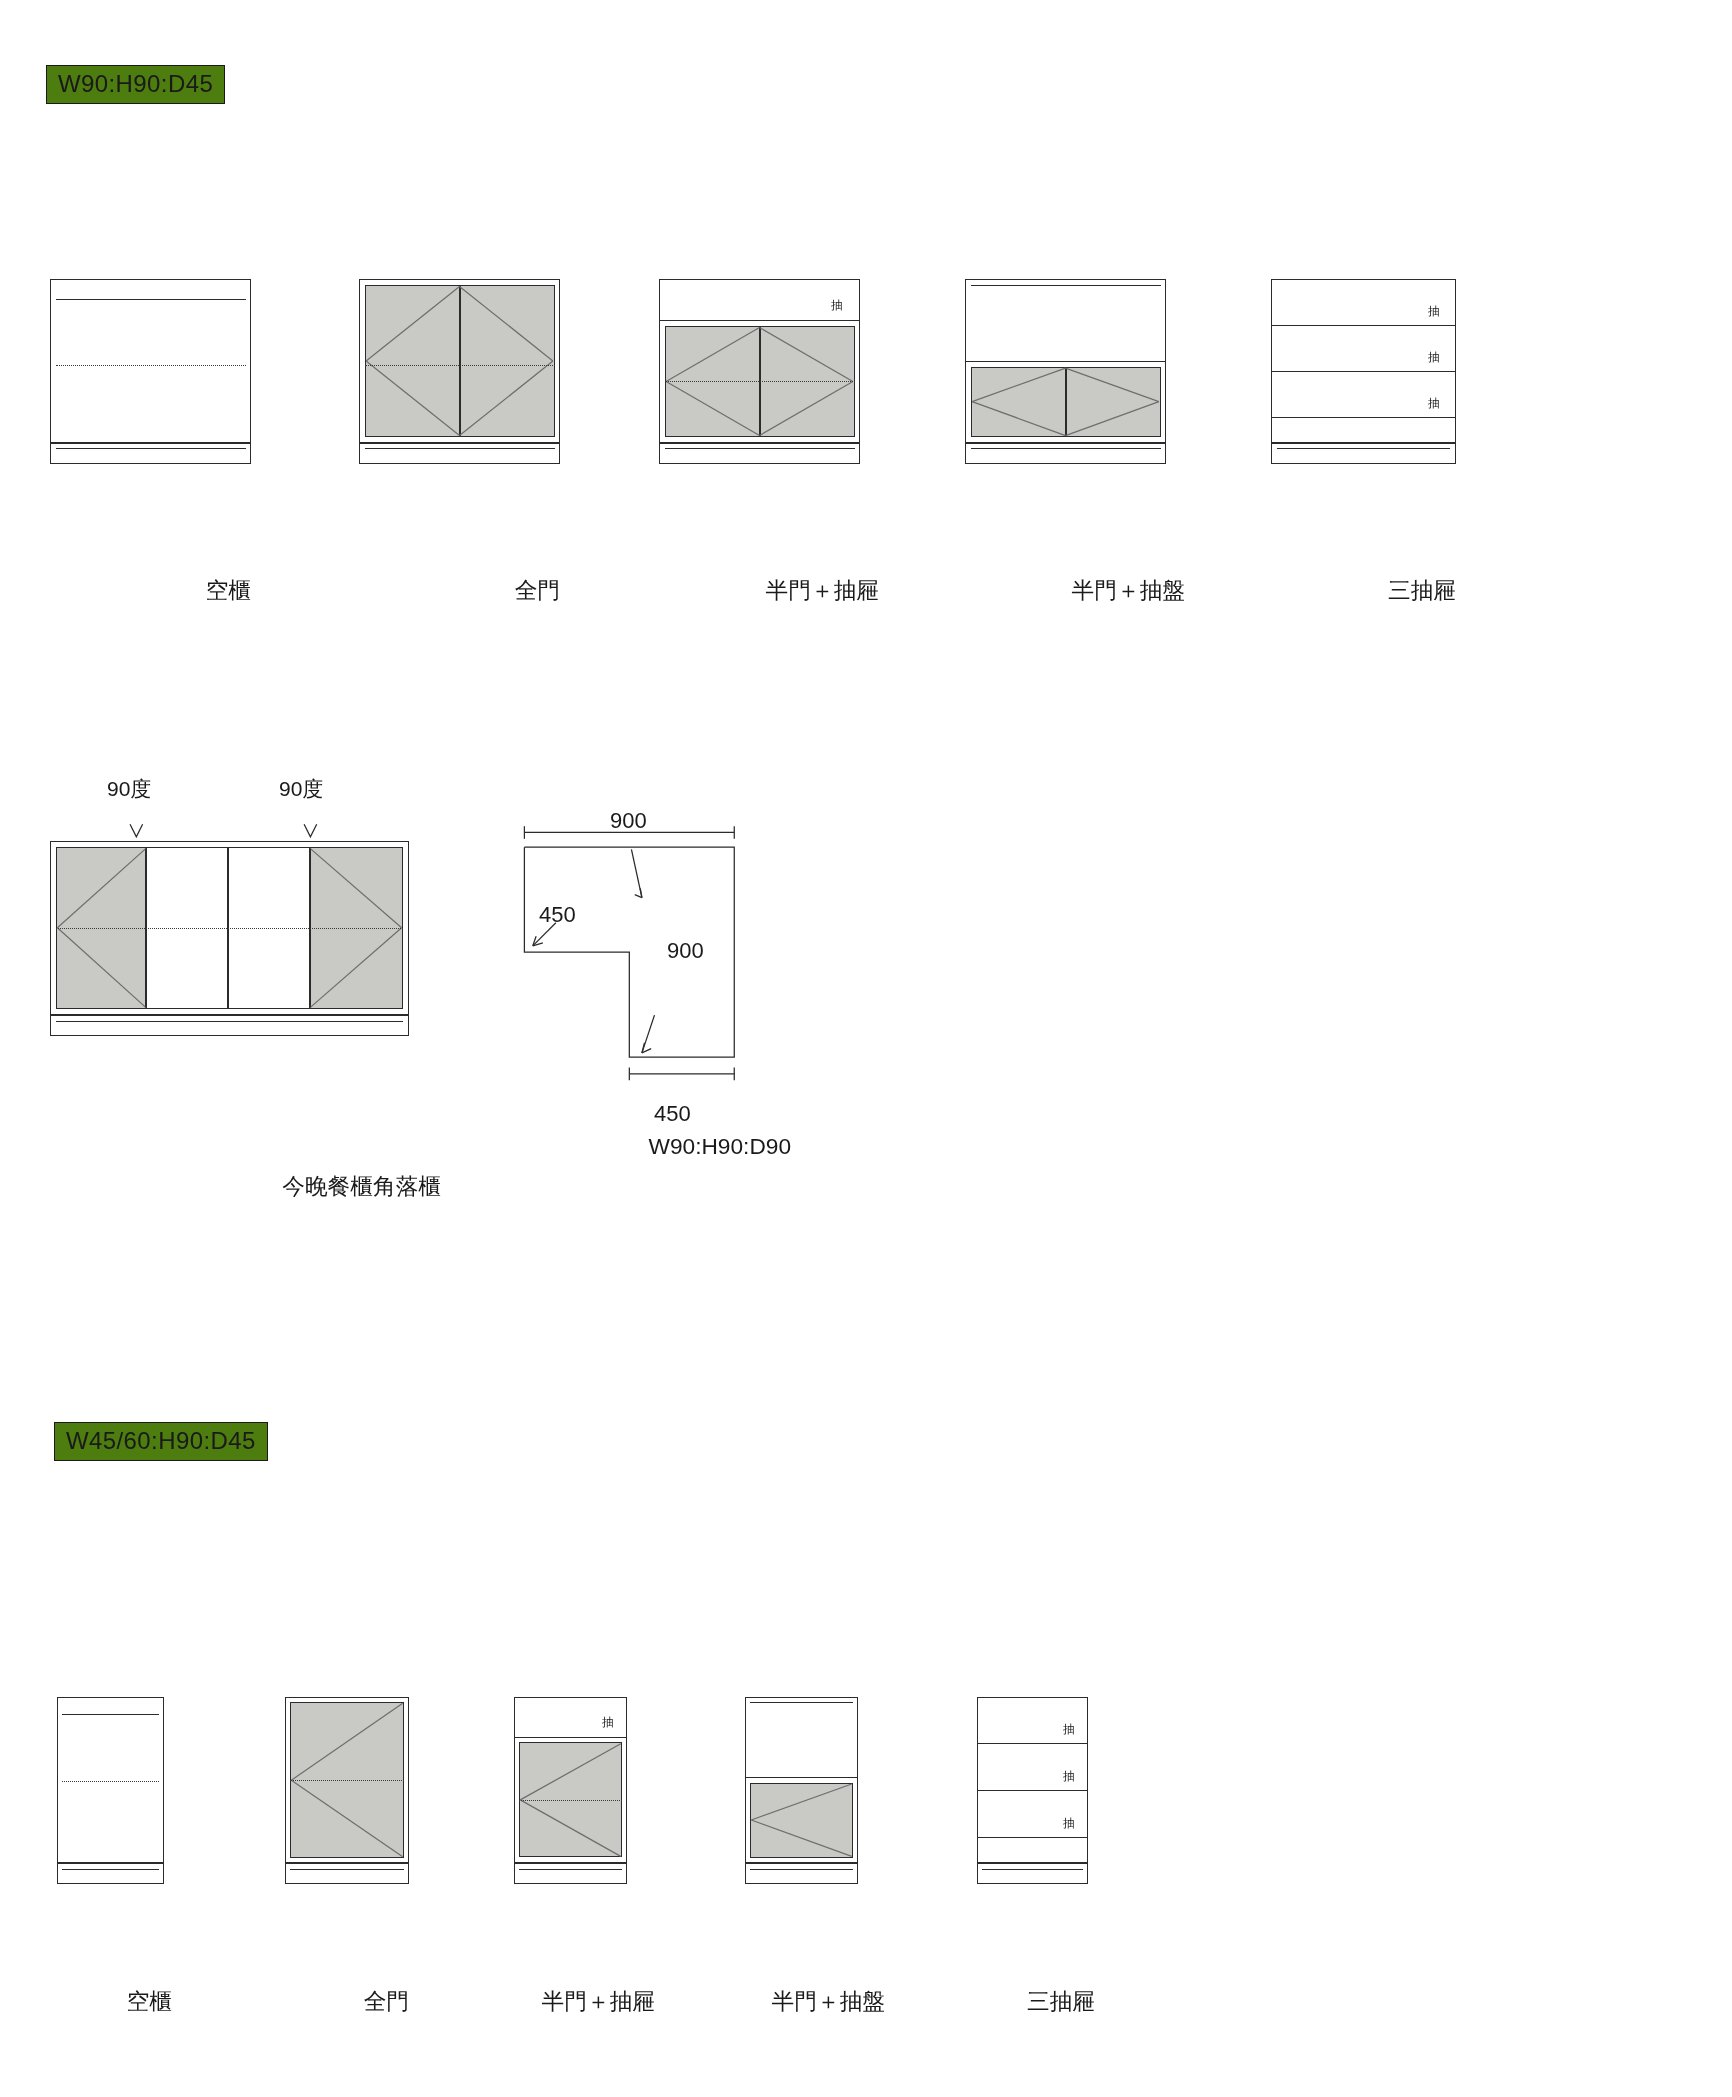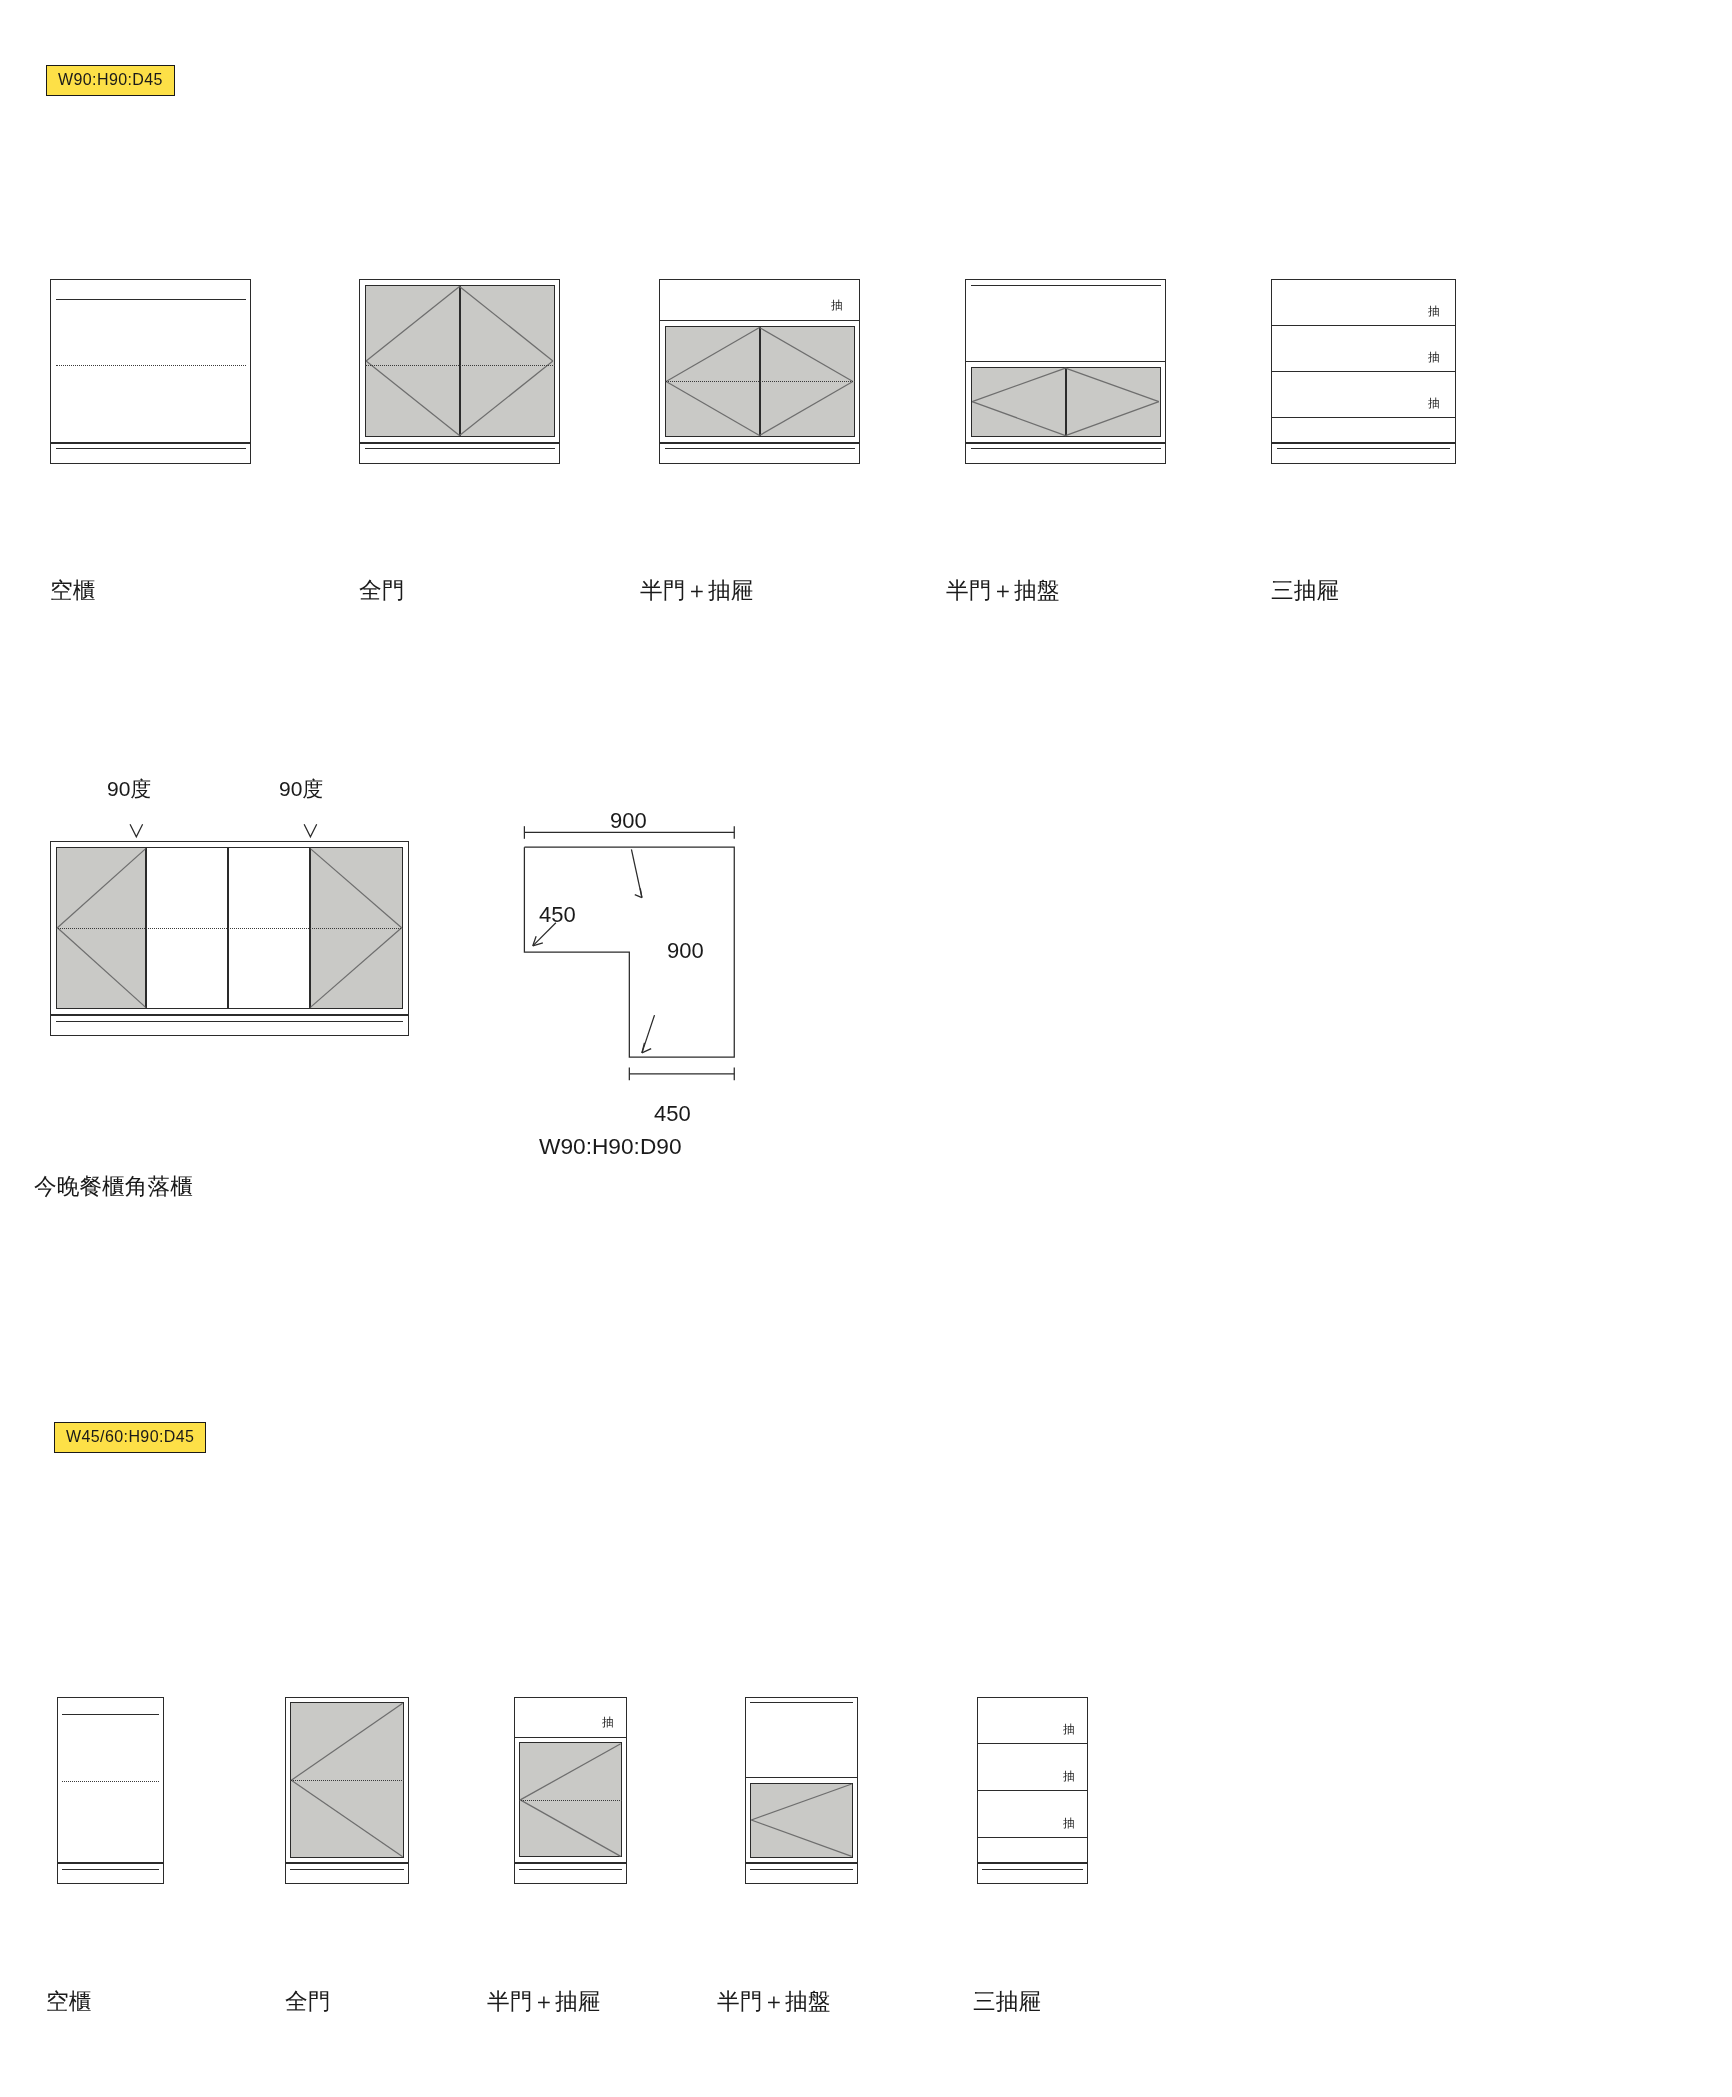--- a/index.html
+++ b/index.html
@@ -14,25 +14,25 @@
     font-family: "Liberation Sans", sans-serif;
     color: #1a1a1a;
     overflow: hidden;
   }
 
   
   .section-tag {
     position: absolute;
     border: 1.3px solid #1a1a1a;
     padding: 5.9px 11px 7.6px 11px;
-    font-size: 16px;
+    font-size: 24px;
     line-height: 1;
     letter-spacing: 0.4px;
     white-space: nowrap;
-    background: #fde047;
+    background: #4d7c0f;
   }
 
   
   .cab {
     position: absolute;
   }
   .cab .body {
     position: absolute;
     left: 0;
     top: 0;
@@ -72,21 +72,21 @@
     position: absolute;
     left: 0;
     top: 0;
     overflow: visible;
   }
   .caption {
     position: absolute;
     font-size: 22.7px;
     line-height: 1;
     white-space: nowrap;
-    text-align: left;
+    text-align: right;
   }
   .dimtext {
     position: absolute;
     font-size: 22px;
     line-height: 1;
     white-space: nowrap;
   }
   .tiny {
     position: absolute;
     font-size: 11.7px;

